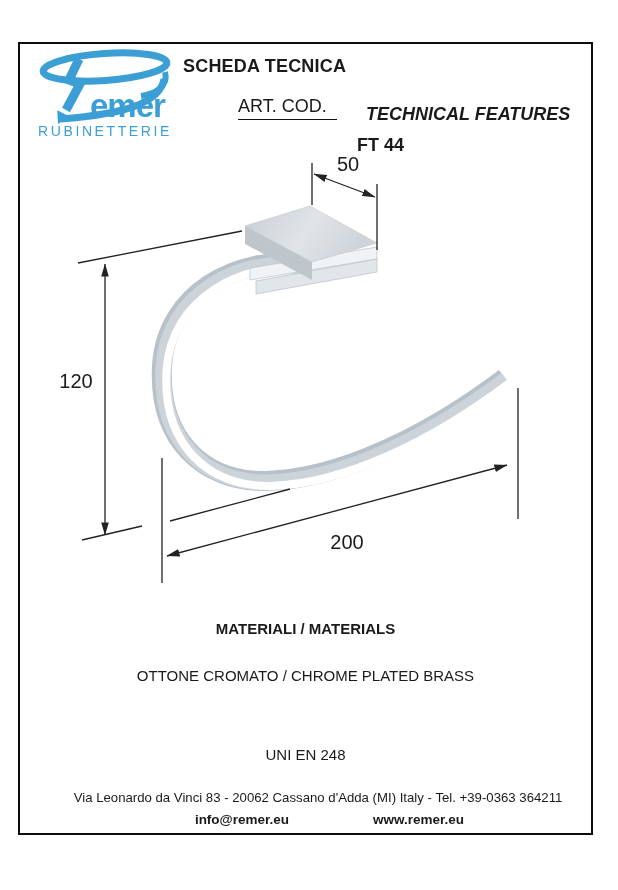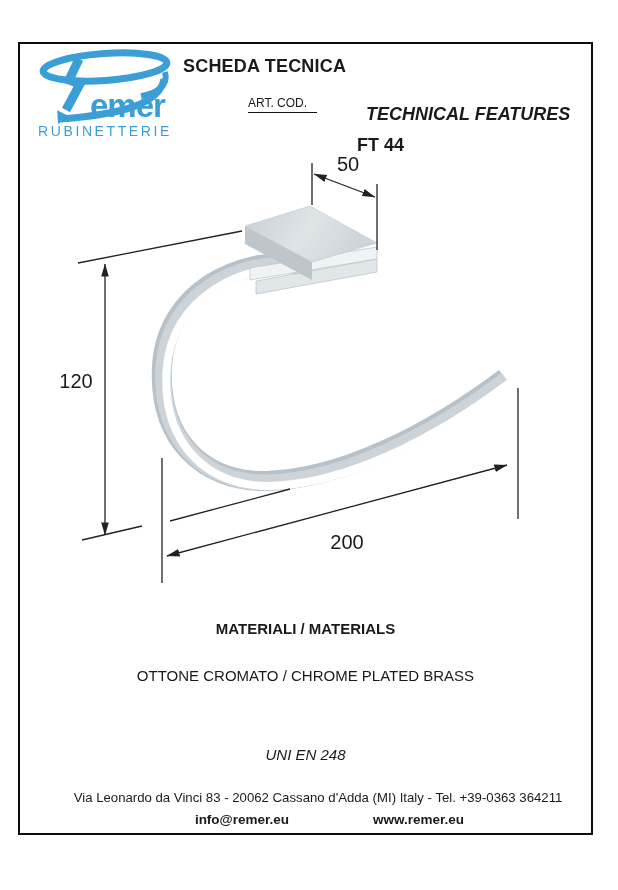--- a/index.html
+++ b/index.html
@@ -2,28 +2,28 @@
 <html><head>
 <meta charset="utf-8">
 <style>
   html,body{margin:0;padding:0;background:#ffffff;}
   body{font-family:"Liberation Sans", sans-serif; color:#1a1a1a;}
   #page{position:relative;width:618px;height:890px;background:#ffffff;overflow:hidden;}
   .abs{position:absolute;}
   #doc-frame{left:18px;top:42px;width:571px;height:789px;border:2px solid #0d0d0d;}
   .hdr-it{left:183px;top:56px;font-size:18px;font-weight:bold;letter-spacing:.2px;}
   .hdr-en{left:366px;top:56px;font-size:18px;font-weight:bold;font-style:italic;margin-top:48px;}
-  .artcod{left:248px;top:96px;font-size:12px;border-bottom:1.6px solid #111;padding:0 10px 2px 0;}
+  .artcod{left:238px;top:96px;font-size:18px;border-bottom:1.6px solid #111;padding:0 10px 2px 0;}
   .artval{left:357px;top:92px;font-size:18px;font-weight:bold;margin-top:43px;}
   .bodyline{left:20px;width:571px;text-align:center;font-size:15px;}
   .b{font-weight:bold;}
   .mat-h{top:620px;}
   .mat-v{top:657px;margin-top:10px;}
   .cro-h{top:708px;}
-  .cro-v{top:746px;font-style:italic;}
+  .cro-v{top:746px;}
   .foot1{left:20px;top:790px;width:596px;text-align:center;font-size:13.2px;}
   .foot2{left:20px;top:812px;width:571px;text-align:center;font-size:13.5px;font-weight:bold;}
   .foot2 a{color:#1a1a1a;text-decoration:none;padding-left:48px;}
   .gap{display:inline-block;width:36px;}
   svg text{font-family:"Liberation Sans", sans-serif;}
 </style>
 </head>
 <body>
 
 <div id="page">

